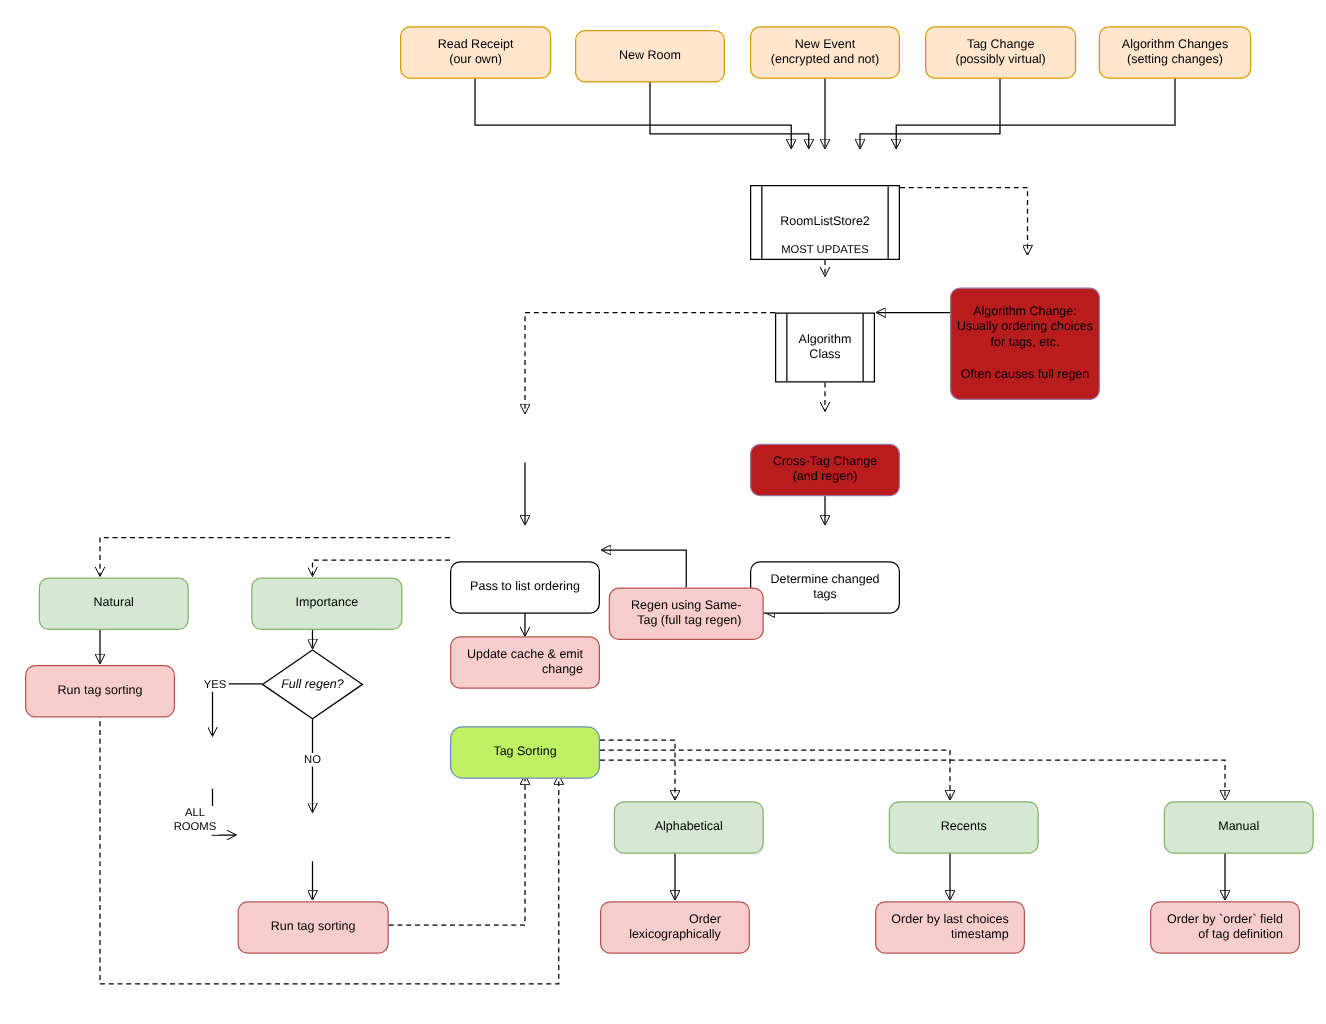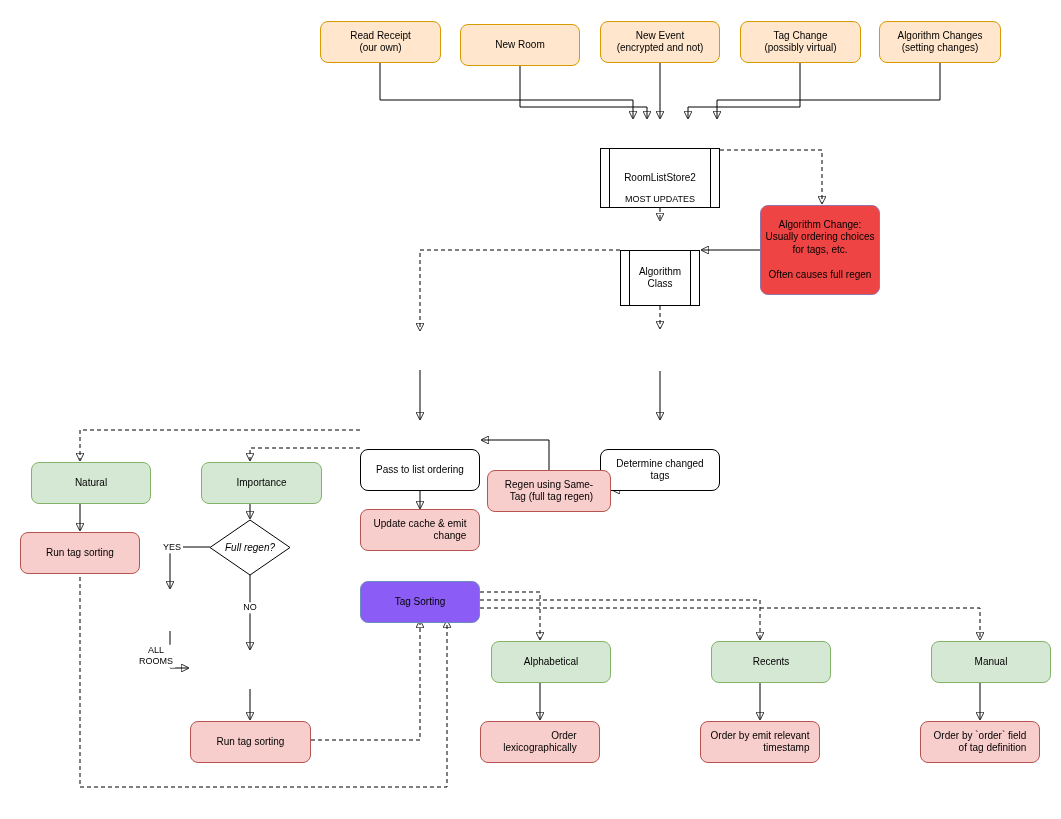--- a/index.html
+++ b/index.html
@@ -5,24 +5,24 @@
   html,body{margin:0;padding:0;background:#ffffff;}
   #canvas{position:relative;width:1061px;height:819px;background:#ffffff;overflow:hidden;
           font-family:"Liberation Sans",sans-serif;color:#000;}
   .connectors{position:absolute;left:0;top:0;}
   .connectors path{fill:none;stroke:#000;stroke-width:1;}
   .connectors path.d{stroke-dasharray:4 3;}
   .node{position:absolute;box-sizing:border-box;display:flex;align-items:center;justify-content:center;
         text-align:center;font-size:10px;line-height:1.25;white-space:pre-line;
         border:1px solid #000;background:#fff;padding:20px 4px;border-radius:8px;}
   .orange{background:#ffe6cc;border-color:#d79b00;}
-  .purple{background:#ef4444;border-color:#9673a6;}
+  .purple{background:#b91c1c;border-color:#9673a6;margin-top:25px;}
   .green{background:#d5e8d4;border-color:#82b366;margin-left:11px;}
   .red{background:#f8cecc;border-color:#b85450;text-align:right;}
-  .blue{background:#8b5cf6;border-color:#6c8ebf;}
+  .blue{background:#bef264;border-color:#6c8ebf;border-radius:10px;}
   .plain{background:#ffffff;border-color:#000000;margin-top:28px;}
   .square{border-radius:0;}
   .subroutine::before,.subroutine::after{content:"";position:absolute;top:0;bottom:0;width:0;border-left:1px solid #000;}
   .subroutine::before{left:8px;}
   .subroutine::after{right:8px;}
   .edge-label{position:absolute;transform:translate(-50%,-50%);background:#ffffff;font-size:9px;
               text-align:center;white-space:pre-line;line-height:1.25;padding:0 2px;}
   .diamond-label{position:absolute;display:flex;align-items:center;justify-content:center;
                  font-size:10px;text-align:center;background:transparent;font-style:italic;}
 </style>
@@ -85,20 +85,22 @@
 (setting changes)</div>
 
   <div class="node plain square subroutine" style="left:600px;top:120px;width:120px;height:60px">RoomListStore2</div>
   <div class="node plain square subroutine" style="left:620px;top:222px;width:80px;height:56px">Algorithm
 Class</div>
   <div class="node purple" style="left:760px;top:205px;width:120px;height:90px">Algorithm Change:
 Usually ordering choices for tags, etc.
 
 Often causes full regen</div>
 
+  <div class="node purple" style="left:600px;top:330px;width:120px;height:41px">Cross-Tag Change
+(and regen)</div>
 
   <div class="node plain" style="left:360px;top:421px;width:120px;height:38px">Pass to list ordering</div>
   <div class="node plain" style="left:600px;top:421px;width:120px;height:38px">Determine changed
 tags</div>
   <div class="node red" style="left:487px;top:470px;width:124px;height:41px">Regen using Same-
 Tag (full tag regen)</div>
   <div class="node red" style="left:360px;top:509px;width:120px;height:41px">Update cache &amp; emit
 change</div>
 
   <div class="node green" style="left:20px;top:462px;width:120px;height:38px">Natural</div>
@@ -110,21 +112,21 @@
   <div class="node red" style="left:190px;top:721px;width:121px;height:38px">Run tag sorting</div>
 
   <div class="node blue" style="left:360px;top:581px;width:120px;height:38px">Tag Sorting</div>
 
   <div class="node green" style="left:480px;top:641px;width:120px;height:38px">Alphabetical</div>
   <div class="node green" style="left:700px;top:641px;width:120px;height:38px">Recents</div>
   <div class="node green" style="left:920px;top:641px;width:120px;height:38px">Manual</div>
 
   <div class="node red" style="left:480px;top:721px;width:120px;height:40px">Order
 lexicographically</div>
-  <div class="node red" style="left:700px;top:721px;width:120px;height:40px">Order by emit relevant
+  <div class="node red" style="left:700px;top:721px;width:120px;height:40px">Order by last choices
 timestamp</div>
   <div class="node red" style="left:920px;top:721px;width:120px;height:40px">Order by `order` field
 of tag definition</div>
 
   <div class="edge-label" style="left:660px;top:200px">MOST UPDATES</div>
   <div class="edge-label" style="left:172px;top:548px">YES</div>
   <div class="edge-label" style="left:250px;top:608px">NO</div>
   <div class="edge-label" style="left:156px;top:656px">ALL
 ROOMS</div>
 

